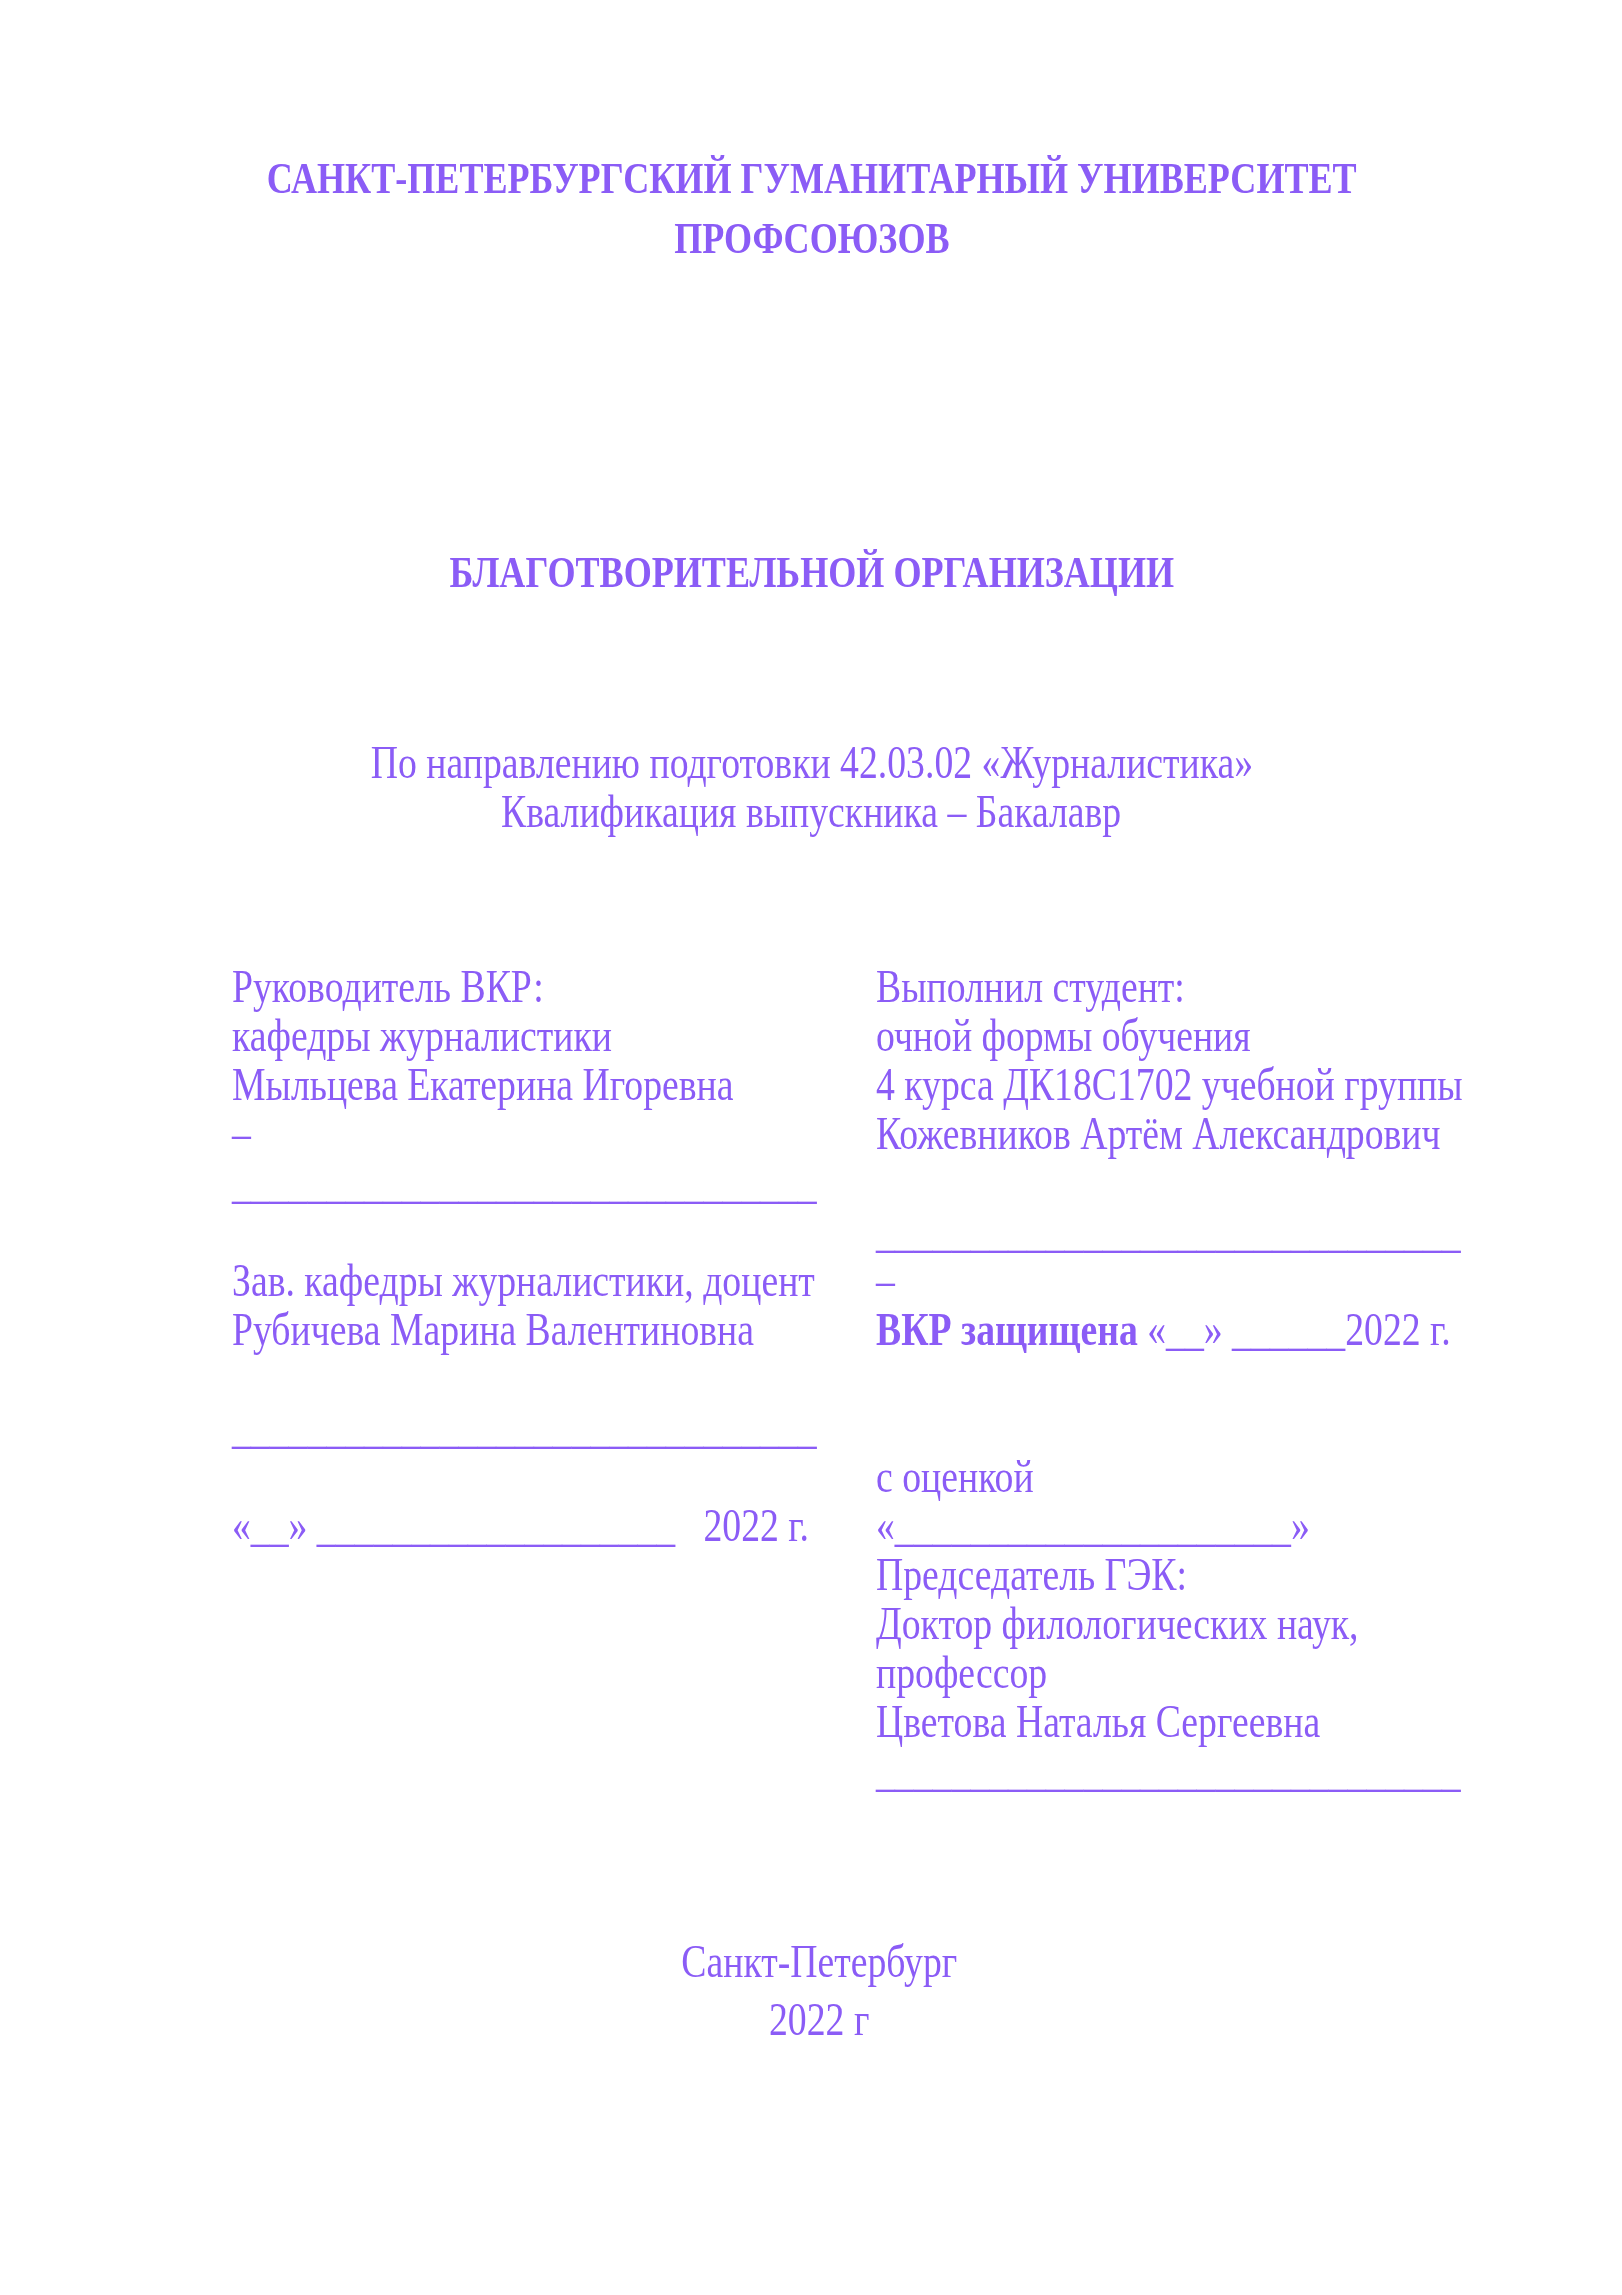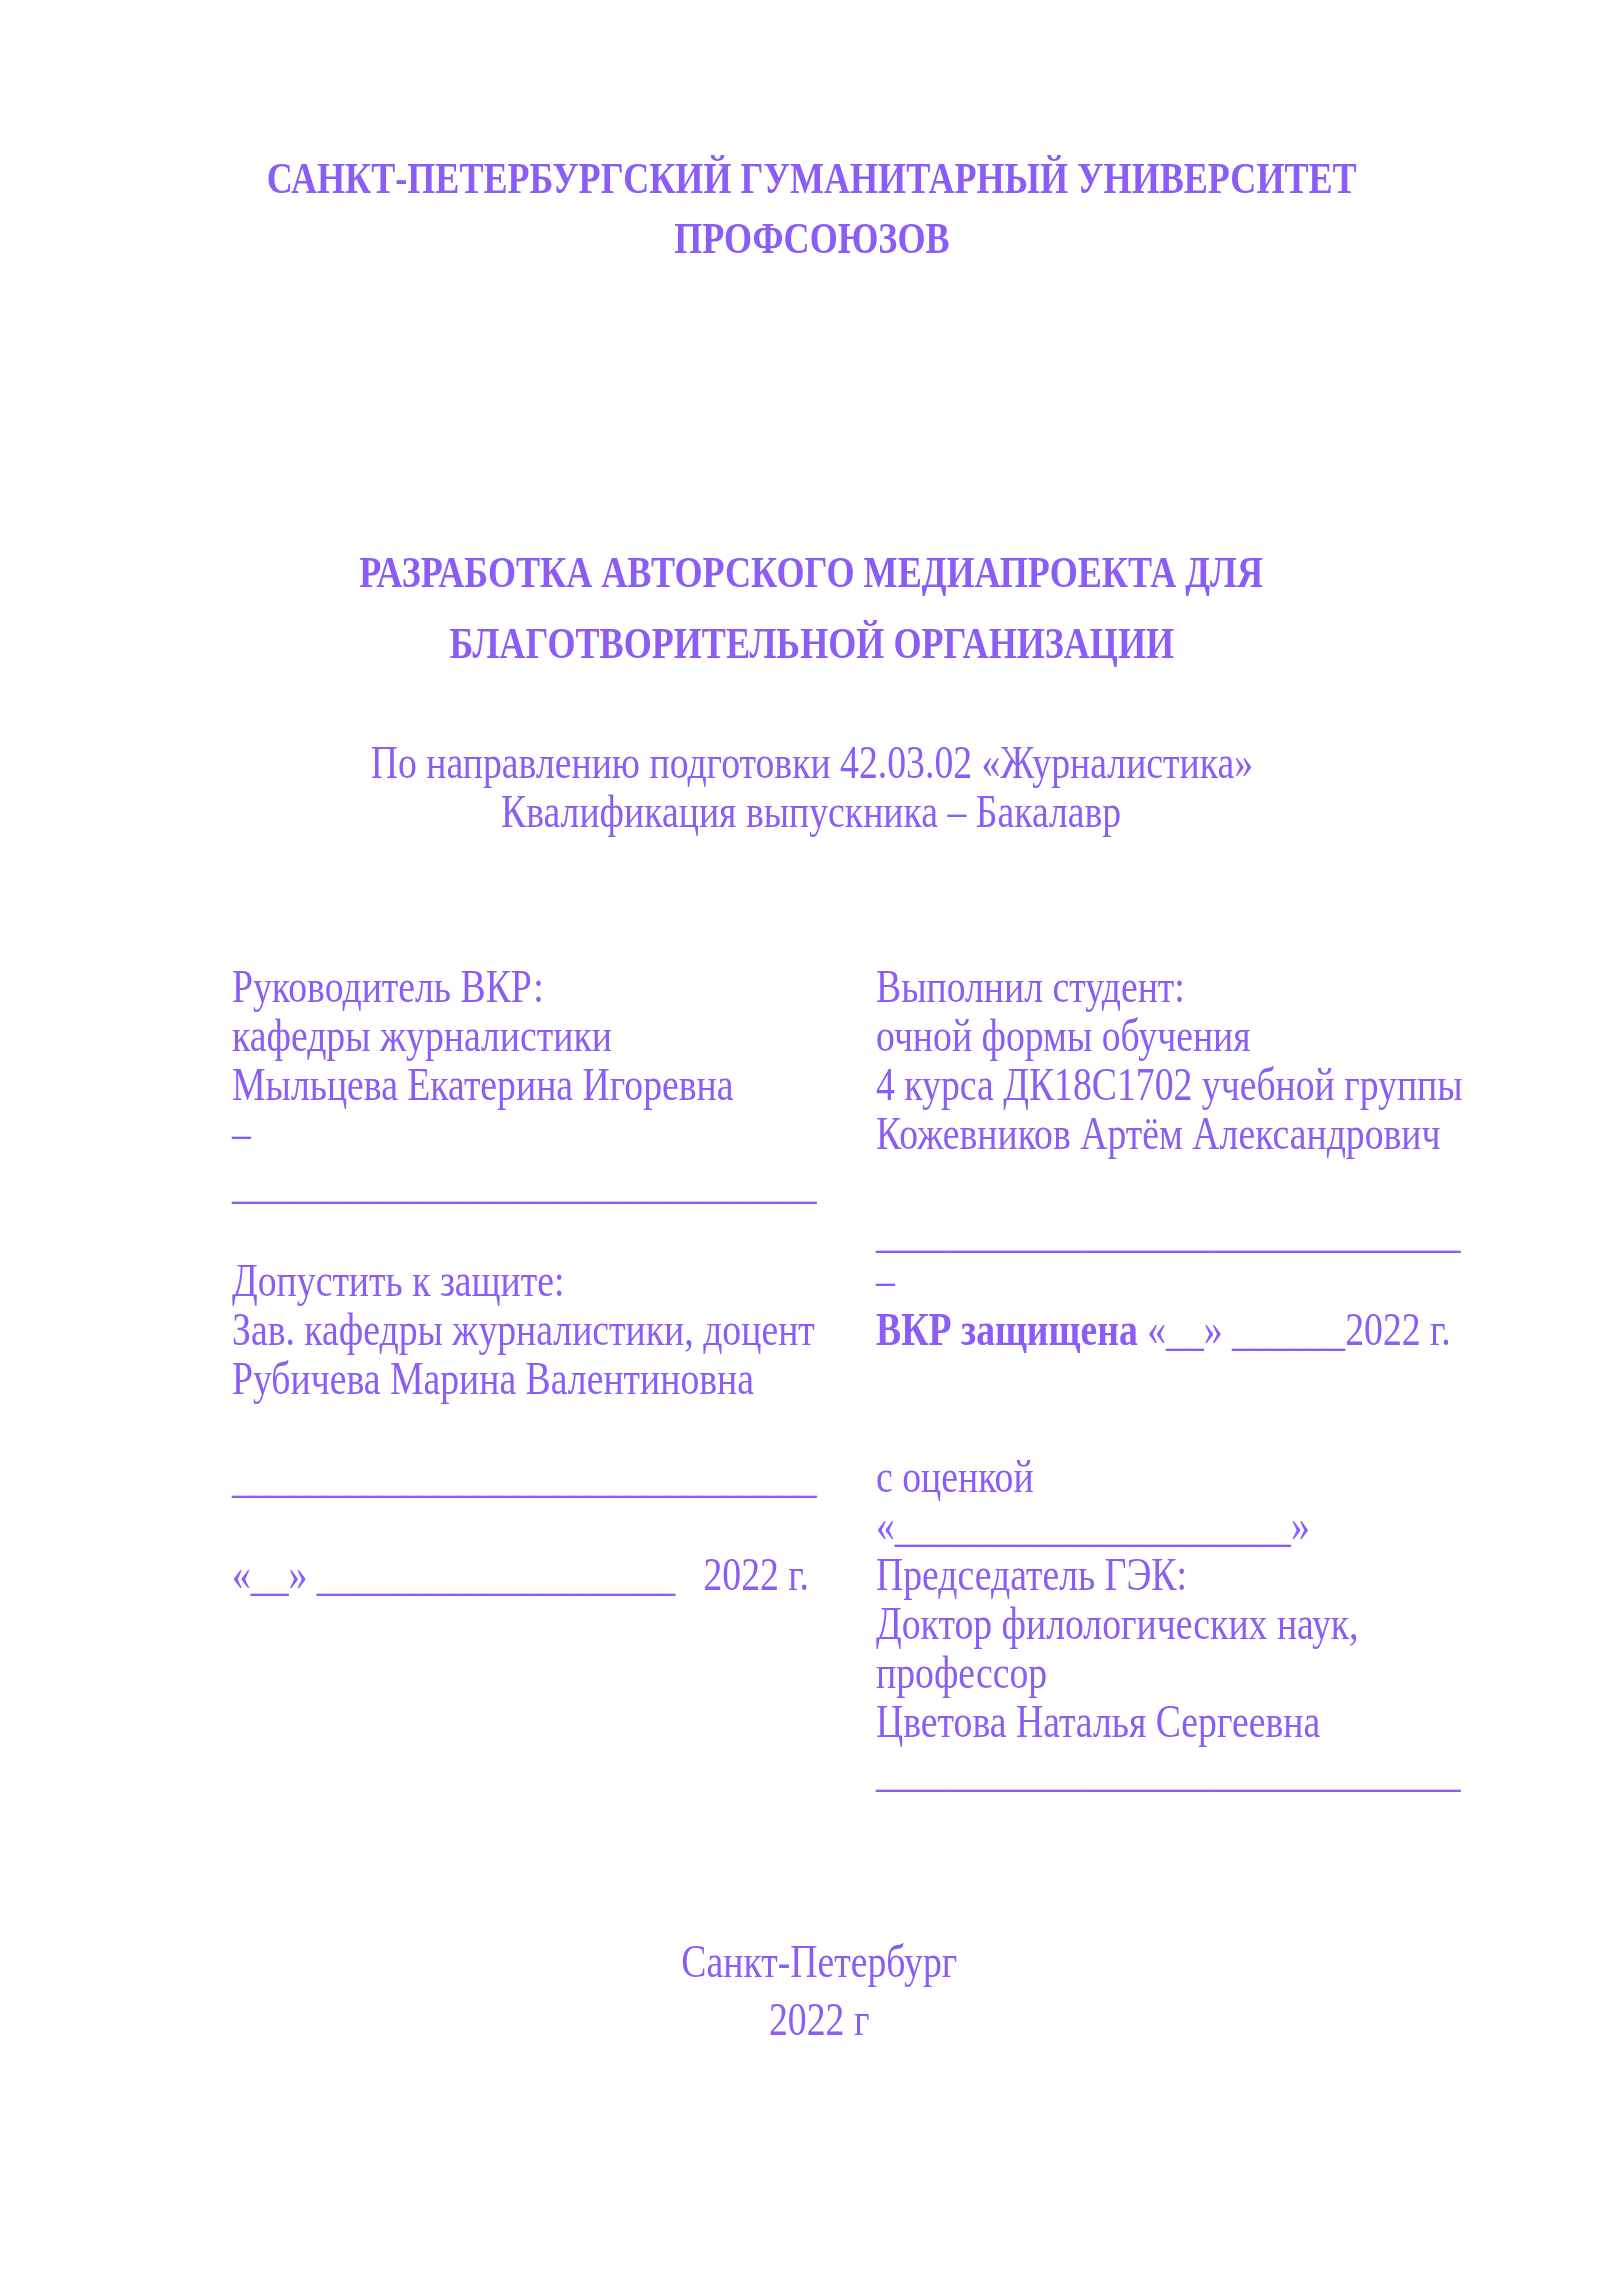--- a/index.html
+++ b/index.html
@@ -84,39 +84,37 @@
 
 <div class="page">
 
   <div class="centerblock b-univ">
     <div><span class="cx">САНКТ-ПЕТЕРБУРГСКИЙ ГУМАНИТАРНЫЙ УНИВЕРСИТЕТ</span></div>
     <div><span class="cx">ПРОФСОЮЗОВ</span></div>
   </div>
 
 
   <div class="centerblock b-title">
-    <div><span class="cx">РАЗРАБОТКА АВТОРСКОГО МЕДИАПРОЕКТА ДЛЯ</span></div>
     <div><span class="cx">БЛАГОТВОРИТЕЛЬНОЙ ОРГАНИЗАЦИИ</span></div>
   </div>
 
   <div class="centerblock b-prog">
     <div><span class="cx">По направлению подготовки 42.03.02 «Журналистика»</span></div>
     <div><span class="cx">Квалификация выпускника – Бакалавр</span></div>
   </div>
 
   <div class="cols">
 
     <div class="col col-left">
       <div class="row"><span class="cx">Руководитель ВКР:</span></div>
       <div class="row"><span class="cx">кафедры журналистики</span></div>
       <div class="row"><span class="cx">Мыльцева Екатерина Игоревна</span></div>
       <div class="row"><span class="cx">–</span></div>
       <div class="row"><span class="cx">_______________________________</span></div>
       <div class="row"></div>
-      <div class="row"><span class="cx">Допустить к защите:</span></div>
       <div class="row"><span class="cx">Зав. кафедры журналистики, доцент</span></div>
       <div class="row"><span class="cx">Рубичева Марина Валентиновна</span></div>
       <div class="row"></div>
       <div class="row"><span class="cx">_______________________________</span></div>
       <div class="row"></div>
       <div class="row"><span class="cx">«__» ___________________&nbsp;&nbsp; 2022 г.</span></div>
     </div>
 
     <div class="col col-right">
       <div class="row"><span class="cx">Выполнил студент:</span></div>

